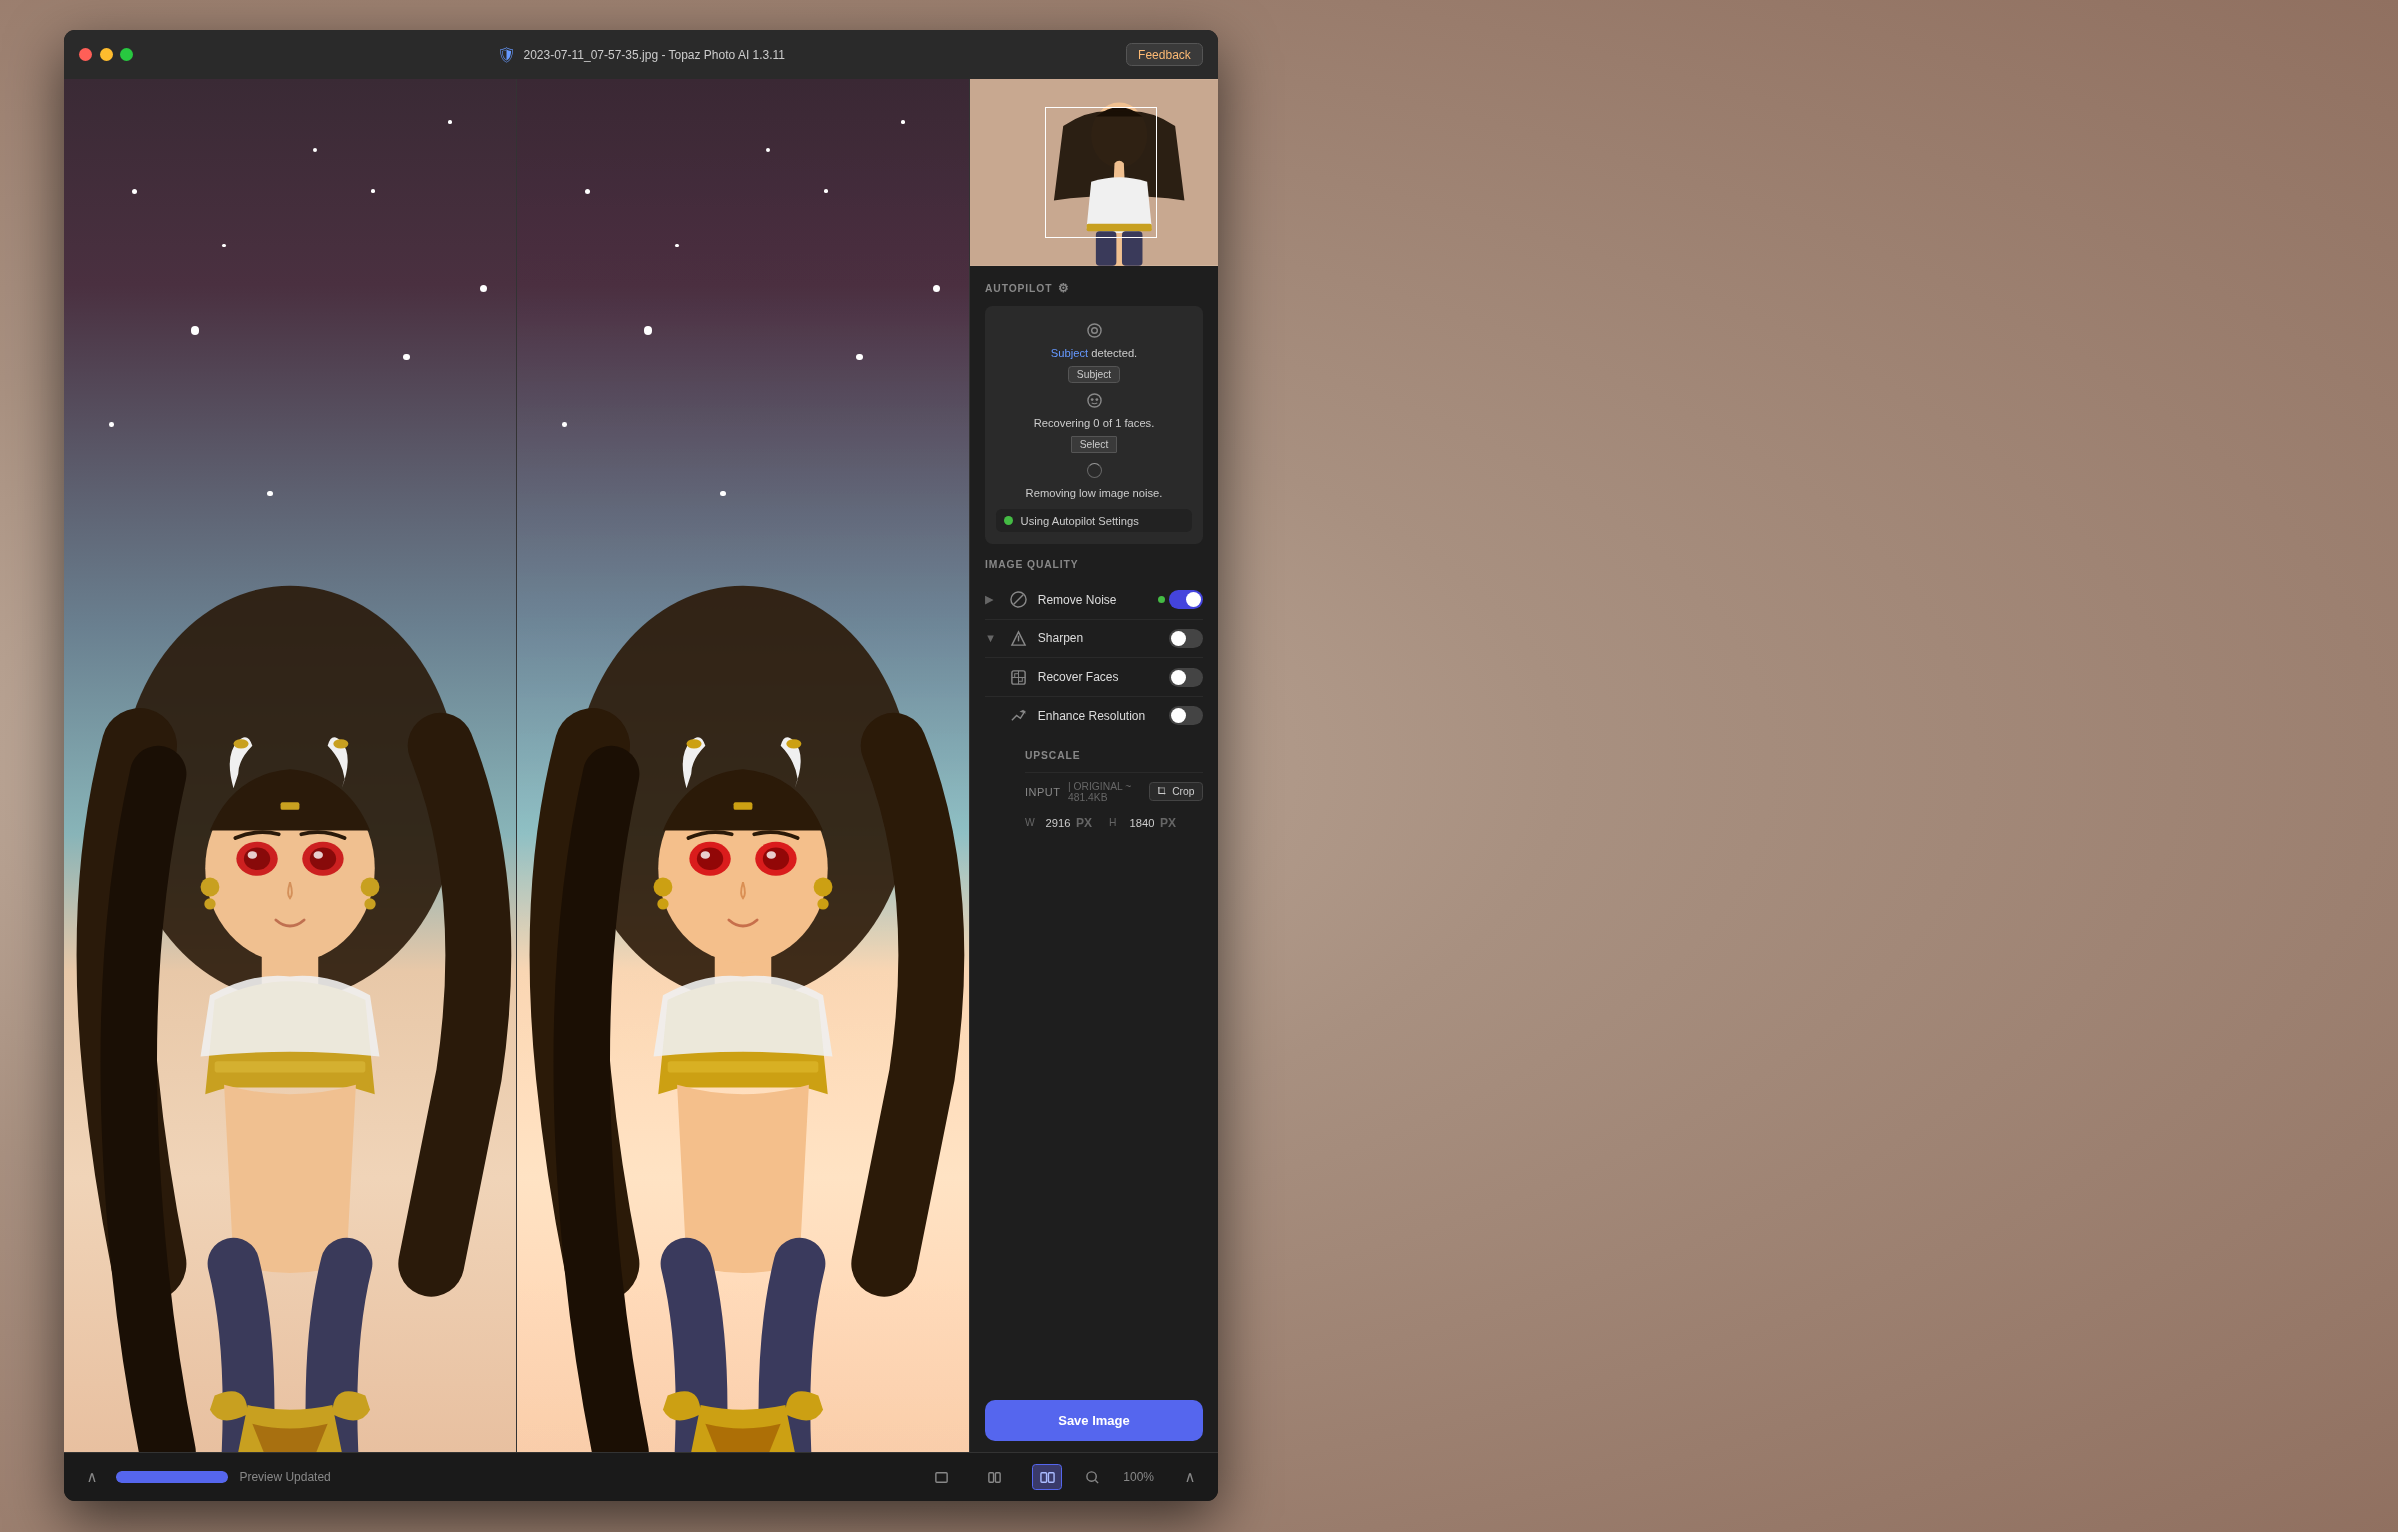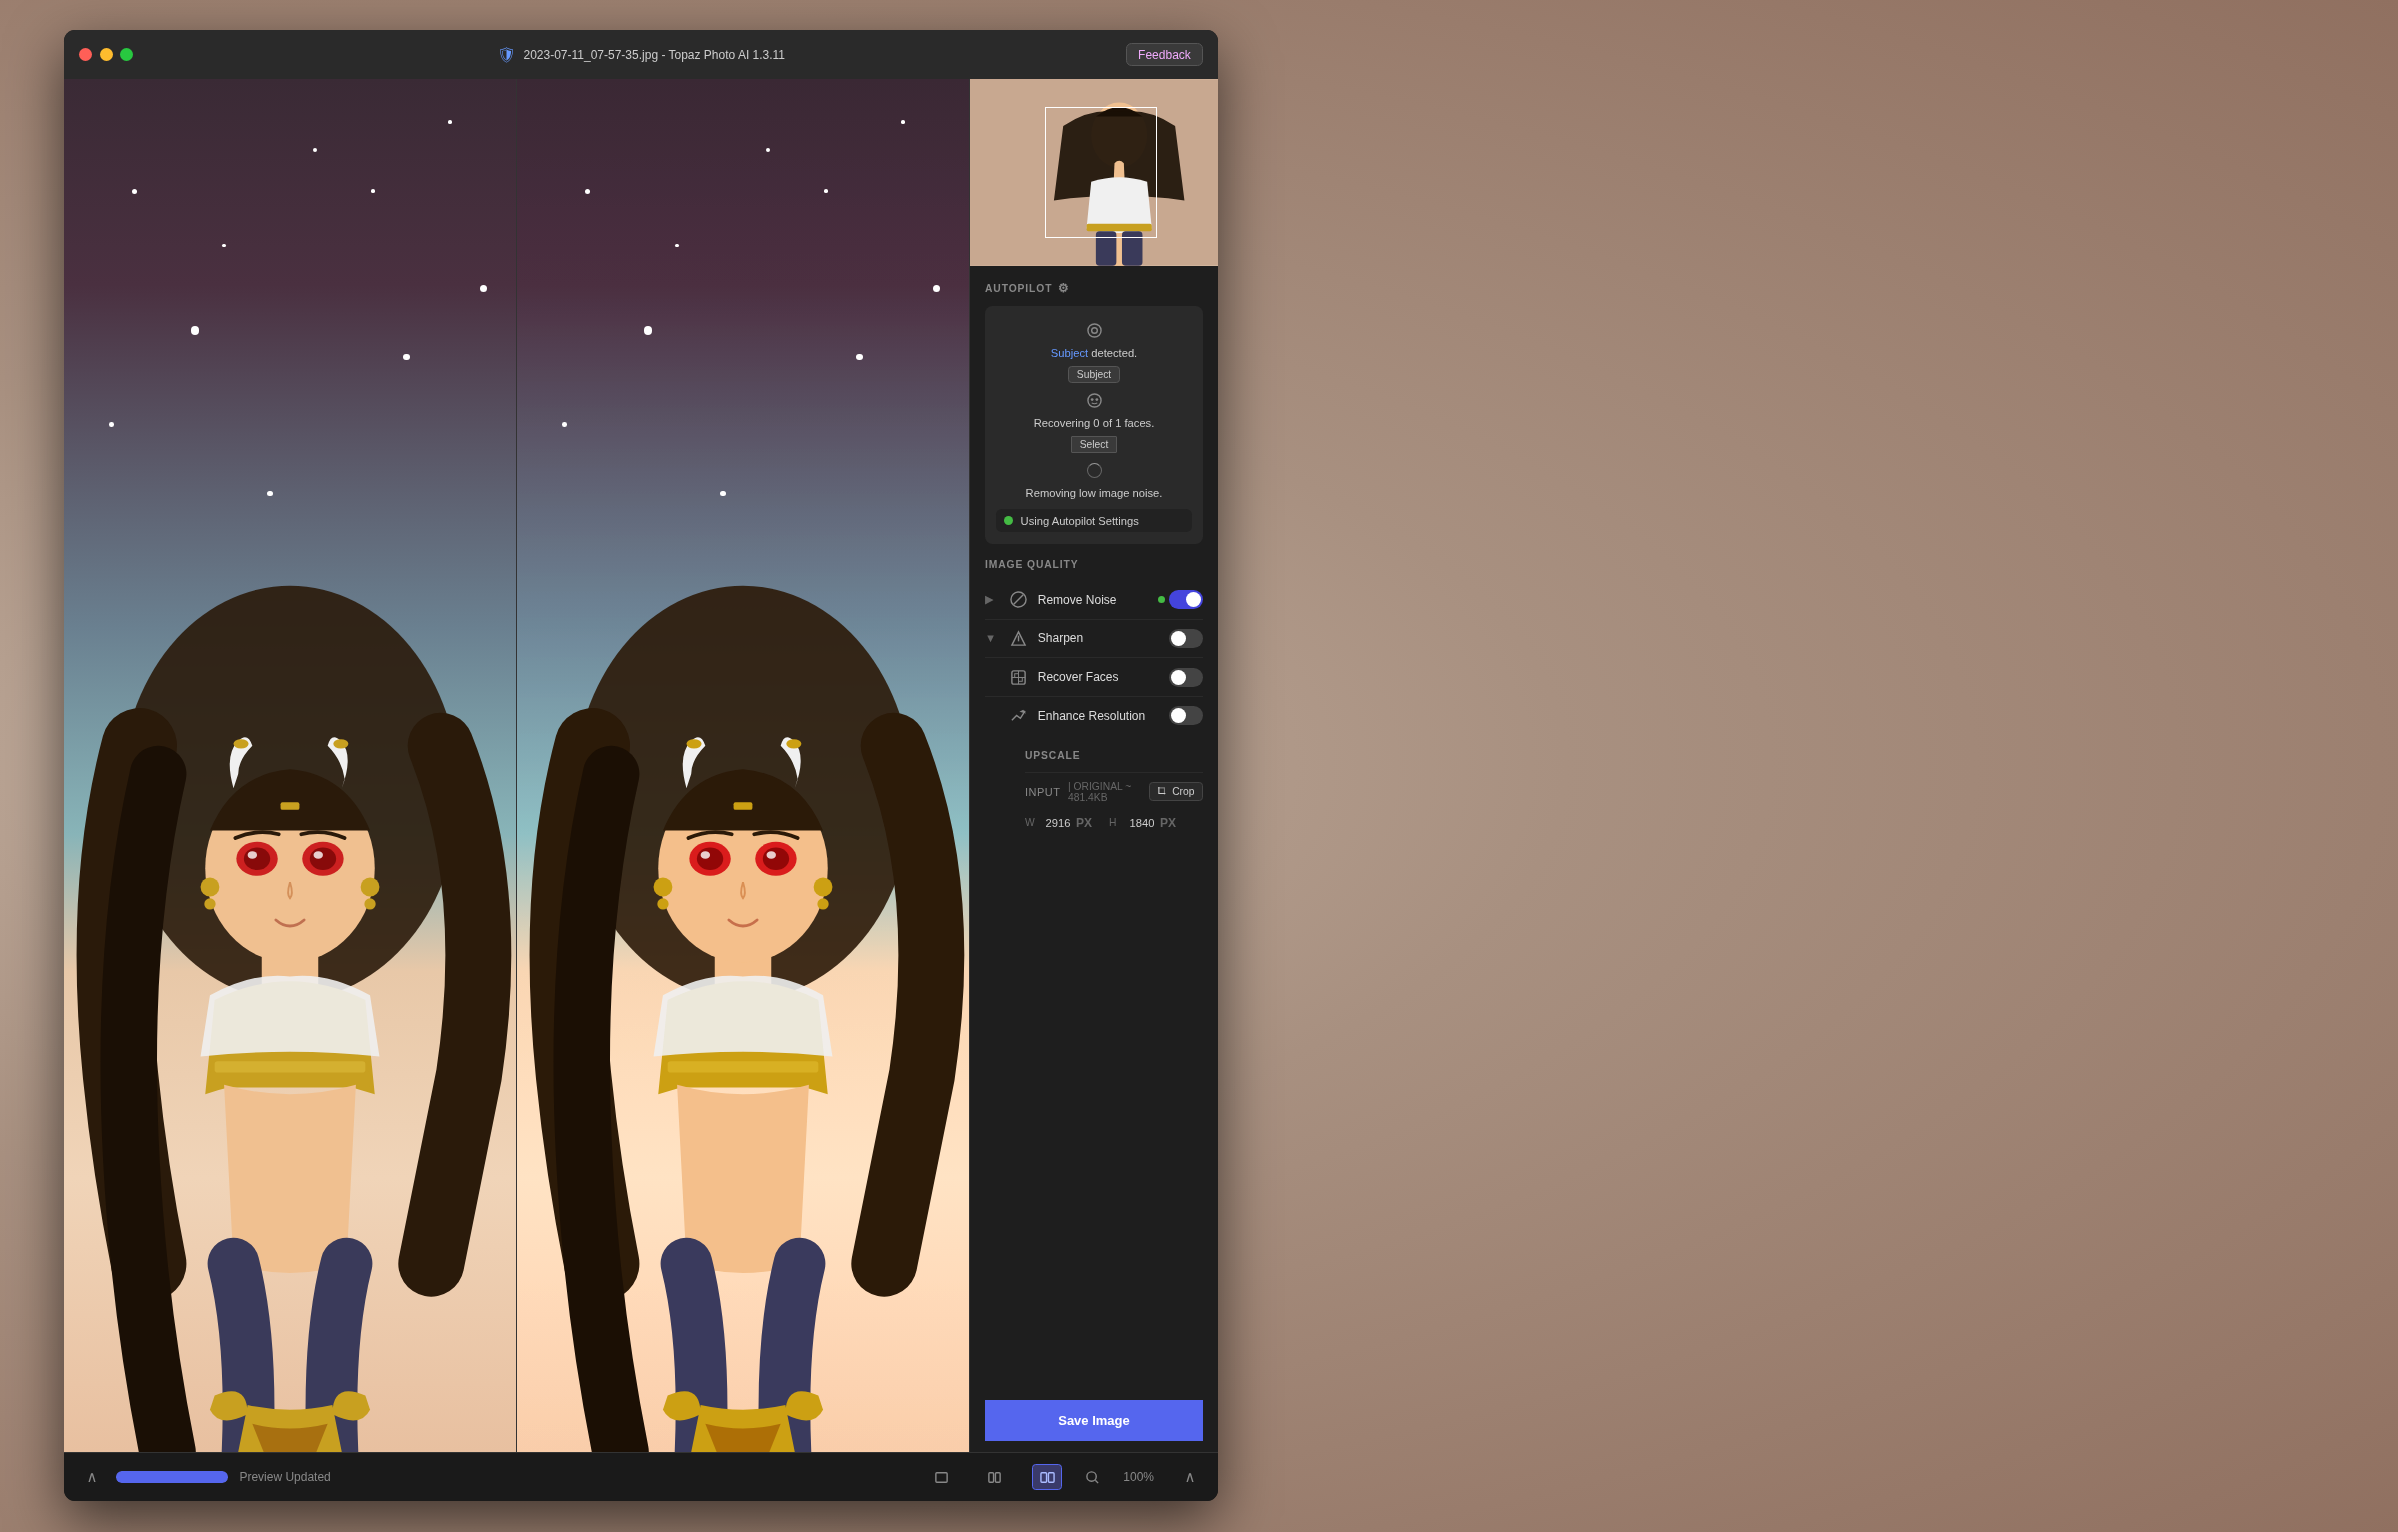--- a/index.html
+++ b/index.html
@@ -76,21 +76,21 @@
       color: #6699ff;
       font-size: 15px;
     }
 
     .feedback-btn {
       position: absolute;
       right: 15px;
       background: #3a3a3a;
       border: 0.9px solid #555;
       border-radius: 5.6px;
-      color: #f0abfc;
+      color: #fdba74;
       font-size: 12px;
       padding: 3.7px 11.2px;
       cursor: pointer;
     }
 
     
     .content {
       display: flex;
       flex: 1;
       overflow: hidden;
@@ -448,21 +448,21 @@
       color: #666;
       font-weight: bold;
     }
 
     
     .save-btn {
       width: calc(100% - 30px);
       margin: 11.2px 15px;
       background: #5566ee;
       border: none;
-      border-radius: 0;
+      border-radius: 10px;
       color: white;
       font-size: 13px;
       font-weight: 600;
       padding: 13px;
       cursor: pointer;
       flex-shrink: 0;
     }
 
     
     .bottom-bar {

